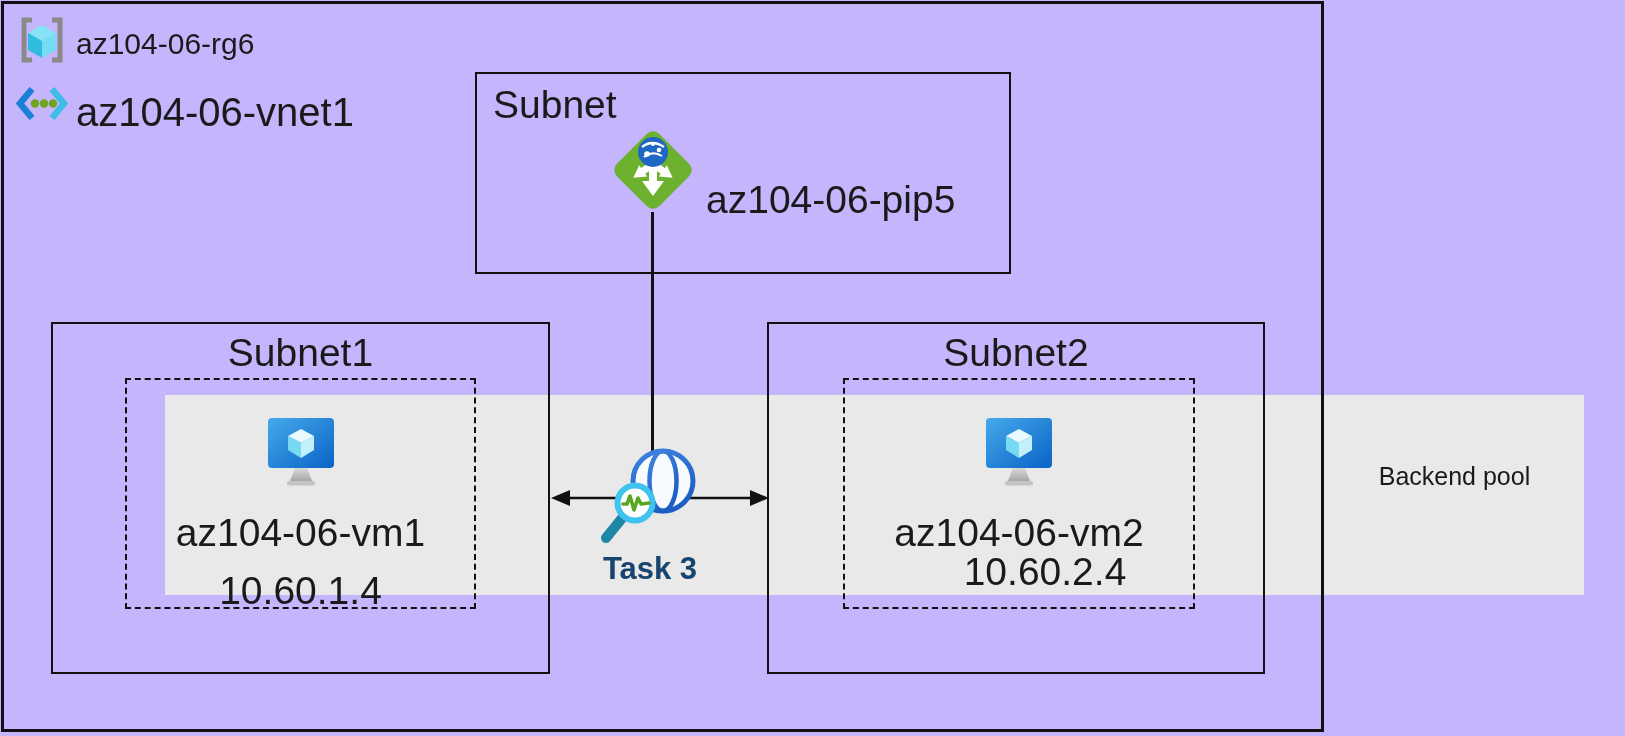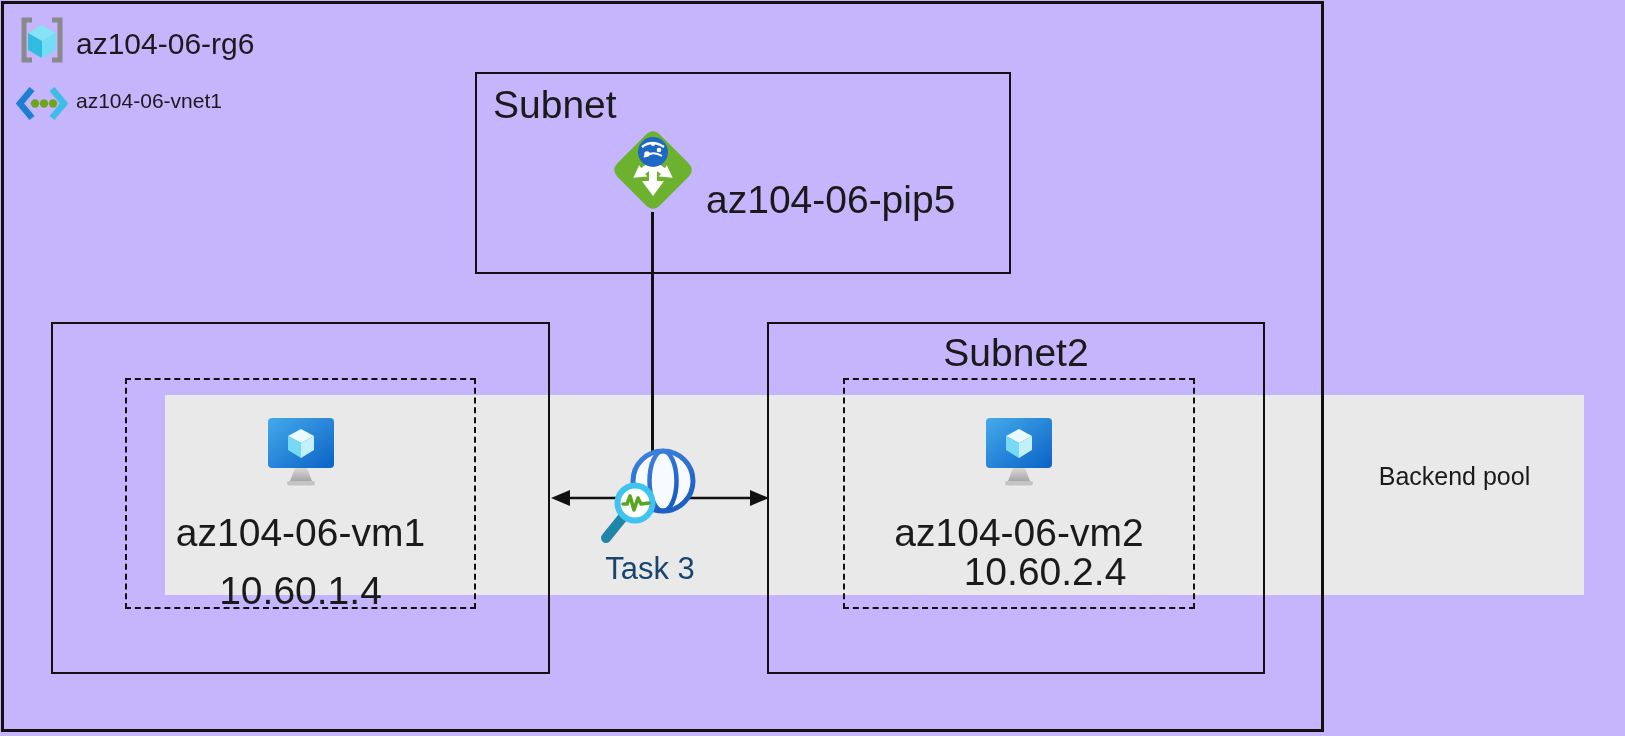--- a/index.html
+++ b/index.html
@@ -26,32 +26,32 @@
   #subnet1-box{left:51px;top:322px;width:499px;height:352px;border-width:2.5px;}
   #subnet2-box{left:767px;top:322px;width:498px;height:352px;border-width:2.5px;}
   .dashed-box{border:2.5px dashed #111;background:transparent;box-sizing:border-box;z-index:3;}
   #dashed1{left:125px;top:378px;width:351px;height:231px;}
   #dashed2{left:843px;top:378px;width:352px;height:231px;}
 
   
   .lbl{font-size:39px;line-height:1.2;white-space:nowrap;z-index:4;}
   .centered{text-align:center;}
   #rg-label{left:76px;top:26px;font-size:30px;}
-  #vnet-label{left:76px;top:88px;font-size:21px;}
+  #vnet-label{left:76px;top:88px;font-size:40px;}
   #gw-subnet-title{left:493px;top:82px;}
   .gw-name{left:706px;}
   #gw-name1{top:139px;}
   #gw-name2{top:177px;}
   #subnet1-title{left:51px;top:330px;width:499px;}
   #subnet2-title{left:767px;top:330px;width:498px;}
   #vm1-name{left:125px;top:510px;width:351px;}
   #vm1-ip{left:125px;top:568px;width:351px;}
   #vm2-name{left:843px;top:510px;width:352px;}
   #vm2-ip{left:869px;top:549px;width:352px;}
-  #task-label{left:586px;top:551px;width:128px;font-size:31px;font-weight:normal;color:#17456E;text-align:center;z-index:7;}
+  #task-label{left:586px;top:551px;width:128px;font-size:31px;font-weight:bold;color:#17456E;text-align:center;z-index:7;}
   #backend-pool-label{left:1325px;top:462px;width:259px;font-size:25px;text-align:center;z-index:4;}
 
   
   #rg-icon{left:19px;top:16px;z-index:4;}
   #vnet-icon{left:15px;top:86px;z-index:4;}
   #appgw-icon{left:609px;top:126px;z-index:5;}
   #vm1-icon{left:261px;top:416px;z-index:4;}
   #vm2-icon{left:979px;top:416px;z-index:4;}
   #watcher-icon{left:596px;top:442px;z-index:6;}
 
@@ -110,20 +110,21 @@
     <path d="M35 31 Q44 24 53 30" fill="none" stroke="#fff" stroke-width="2"></path>
     <circle cx="38" cy="28" r="2.8" fill="#fff"></circle>
     <circle cx="50" cy="24" r="2.3" fill="#fff"></circle>
     <circle cx="44" cy="18" r="2.1" fill="#fff"></circle>
   </svg>
   <div class="abs lbl gw-name" id="gw-name2">az104-06-pip5</div>
 
   <div class="abs" id="vline"></div>
 
   <div class="abs solid-box" id="subnet1-box"></div>
+  <div class="abs lbl centered" id="subnet1-title">Subnet1</div>
   <div class="abs dashed-box" id="dashed1"></div>
   <svg class="abs" id="vm1-icon" width="80" height="74" viewBox="0 0 80 74">
     <defs>
       <linearGradient id="vmblue" x1="0" y1="0" x2="1" y2="1">
         <stop offset="0" stop-color="#44AAEB"></stop>
           <stop offset="1" stop-color="#0B62C6"></stop>
       </linearGradient>
       <linearGradient id="standgrad" x1="0" y1="0" x2="0" y2="1">
         <stop offset="0" stop-color="#D9D9D9"></stop>
           <stop offset="1" stop-color="#A6A6A6"></stop>

